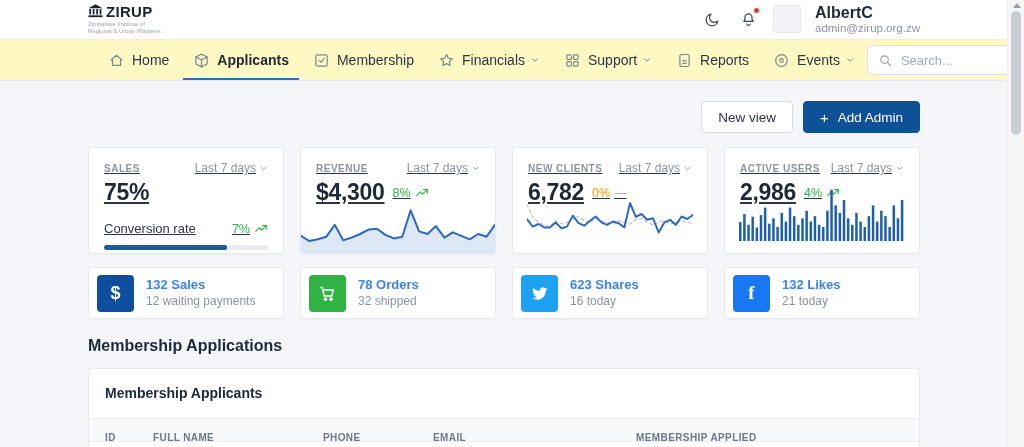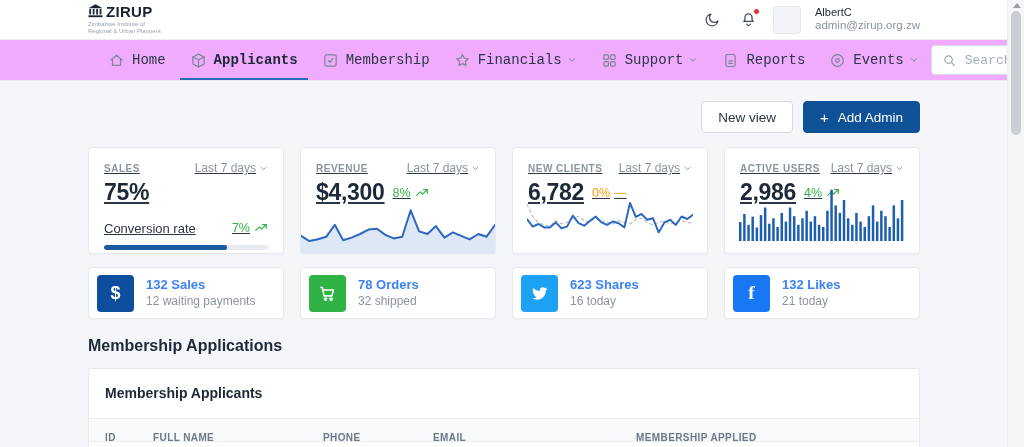--- a/index.html
+++ b/index.html
@@ -17,25 +17,25 @@
   .topbar{height:40px;background:#fff;border-bottom:1px solid #eceef1;display:flex;align-items:center;padding:0 104px 0 88px;}
   .logo{display:flex;flex-direction:column;justify-content:center;line-height:1;}
   .logo-row{display:flex;gap:3px;}
   .logo-brand{font-size:15px;font-weight:800;letter-spacing:.3px;color:#1a2330;}
   .logo-tag{font-size:6px;color:#9aa3ad;line-height:1.25;margin-top:2px;}
   .top-right{margin-left:auto;display:flex;align-items:center;gap:14px;}
   .icon-btn{width:22px;height:22px;display:flex;align-items:center;justify-content:center;color:#3f4a5a;cursor:pointer;position:relative;background:none;border:none;}
   .bell-dot{position:absolute;top:-1px;right:-1px;width:7px;height:7px;border-radius:50%;background:var(--red-dot);border:1.5px solid #fff;}
   .avatar{width:28px;height:28px;border-radius:4px;background:#f2f4f7;border:1px solid #e4e8ec;}
   .user-meta{line-height:1.2;}
-  .user-name{font-size:11px;font-weight:400;color:var(--text-dark);}
+  .user-name{font-size:16px;font-weight:700;color:var(--text-dark);}
   .user-email{font-size:11.5px;color:var(--text-muted);}
 
   
-  .navbar{height:41px;background:#f0abfc;border-bottom:1px solid #e8eaee;display:flex;align-items:stretch;padding-left:96px;font-family:Liberation Mono, monospace;}
+  .navbar{height:41px;background:#fef9c3;border-bottom:1px solid #e8eaee;display:flex;align-items:stretch;padding-left:96px;}
   .nav-item{display:flex;align-items:center;gap:7px;padding:0 12px;font-size:14px;color:var(--text-body);position:relative;cursor:pointer;}
   .nav-item .nico{color:#7a8696;}
   .nav-item.active{font-weight:600;color:var(--text-dark);}
   .nav-item.active::after{content:"";position:absolute;left:2px;right:2px;bottom:0;height:2px;background:var(--accent);}
   .chev{color:#7a8696;margin-left:-2px;}
   .search-box{margin-left:auto;margin-right:104px;align-self:center;width:190px;height:30px;border:1px solid #d9dee4;border-radius:4px;background:#fff;display:flex;align-items:center;gap:8px;padding:0 10px;}
   .search-box input{border:none;outline:none;flex:1;font-size:13px;font-family:inherit;color:var(--text-body);background:transparent;min-width:0;}
   .search-box input::placeholder{color:#a3adba;}
 
   
@@ -54,21 +54,21 @@
   .card{background:#fff;border:1px solid var(--border);border-radius:4px;box-shadow:0 1px 2px rgba(30,40,60,.03);}
   .stat-card{flex:1;height:107px;position:relative;overflow:hidden;padding:13px 15px;}
   .stat-head{display:flex;align-items:center;justify-content:space-between;}
   .stat-label{font-size:10px;font-weight:700;letter-spacing:.5px;color:var(--text-muted);text-transform:uppercase;}
   .period{font-size:12px;color:var(--text-muted);display:flex;align-items:center;gap:3px;cursor:pointer;}
   .stat-value-row{display:flex;align-items:center;gap:8px;margin-top:4px;}
   .stat-value{font-size:23px;font-weight:700;color:var(--text-dark);letter-spacing:-.3px;}
   .delta{font-size:12.5px;display:flex;align-items:center;gap:4px;}
   .delta.up{color:var(--green);}
   .delta.flat{color:var(--orange);}
-  .conv-row{display:flex;align-items:flex-start;justify-content:space-between;margin-top:15px;font-size:13px;color:var(--text-body);}
+  .conv-row{display:flex;align-items:flex-end;justify-content:space-between;margin-top:15px;font-size:13px;color:var(--text-body);}
   .progress{margin-top:9px;height:5px;background:#e8ebef;border-radius:2px;overflow:hidden;}
   .progress-fill{height:100%;background:var(--progress);border-radius:2px;}
   .spark-area{position:absolute;left:0;right:0;bottom:0;height:52px;width:100%;}
   .spark-line{position:absolute;left:14px;right:14px;bottom:10px;height:48px;width:calc(100% - 28px);}
   .spark-bars{position:absolute;left:14px;right:14px;bottom:12px;height:56px;width:calc(100% - 28px);}
 
   
   .social-row{margin-top:13px;display:flex;gap:16px;}
   .social-card{flex:1;height:52px;display:flex;align-items:center;padding:0 8px;gap:12px;cursor:default;}
   .social-icon{width:37px;height:37px;border-radius:4px;display:flex;align-items:center;justify-content:center;color:#fff;flex:none;}

